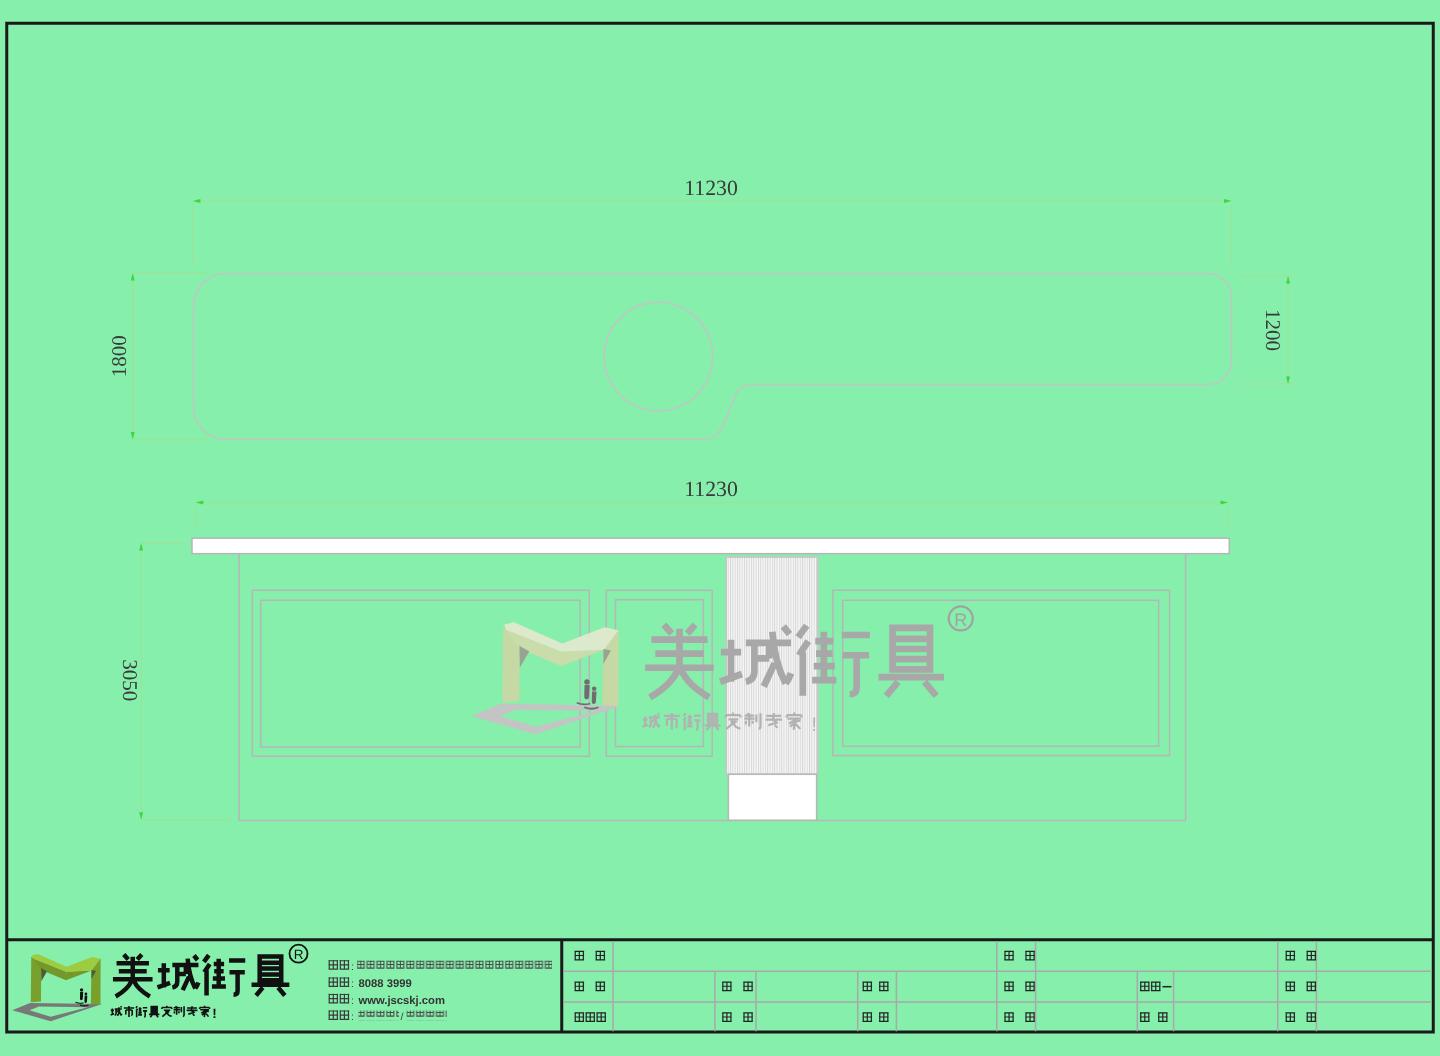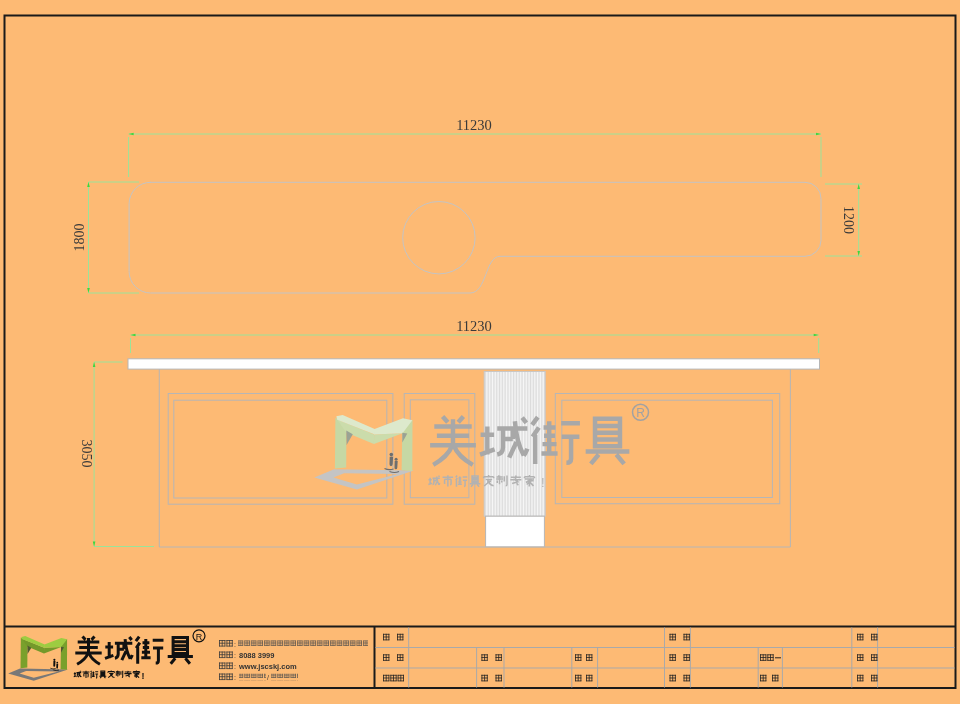--- a/index.html
+++ b/index.html
@@ -1,16 +1,16 @@
 <!DOCTYPE html>
 <html><head>
 <meta charset="utf-8">
 <style>
 html,body{margin:0;padding:0;background:#fff;}
-#page{position:relative;width:960px;height:704px;background:#fdba74;overflow:hidden;
+#page{position:relative;width:960px;height:704px;background:#86efac;overflow:hidden;
 font-family:"Liberation Sans",sans-serif;}
 svg{display:block}
 text{font-family:"Liberation Serif",serif;}
 .sans{font-family:"Liberation Sans",sans-serif;}
 </style>
 </head>
 <body>
 <div id="page">
 <svg width="960" height="704" viewBox="0 0 960 704">
 <defs>

